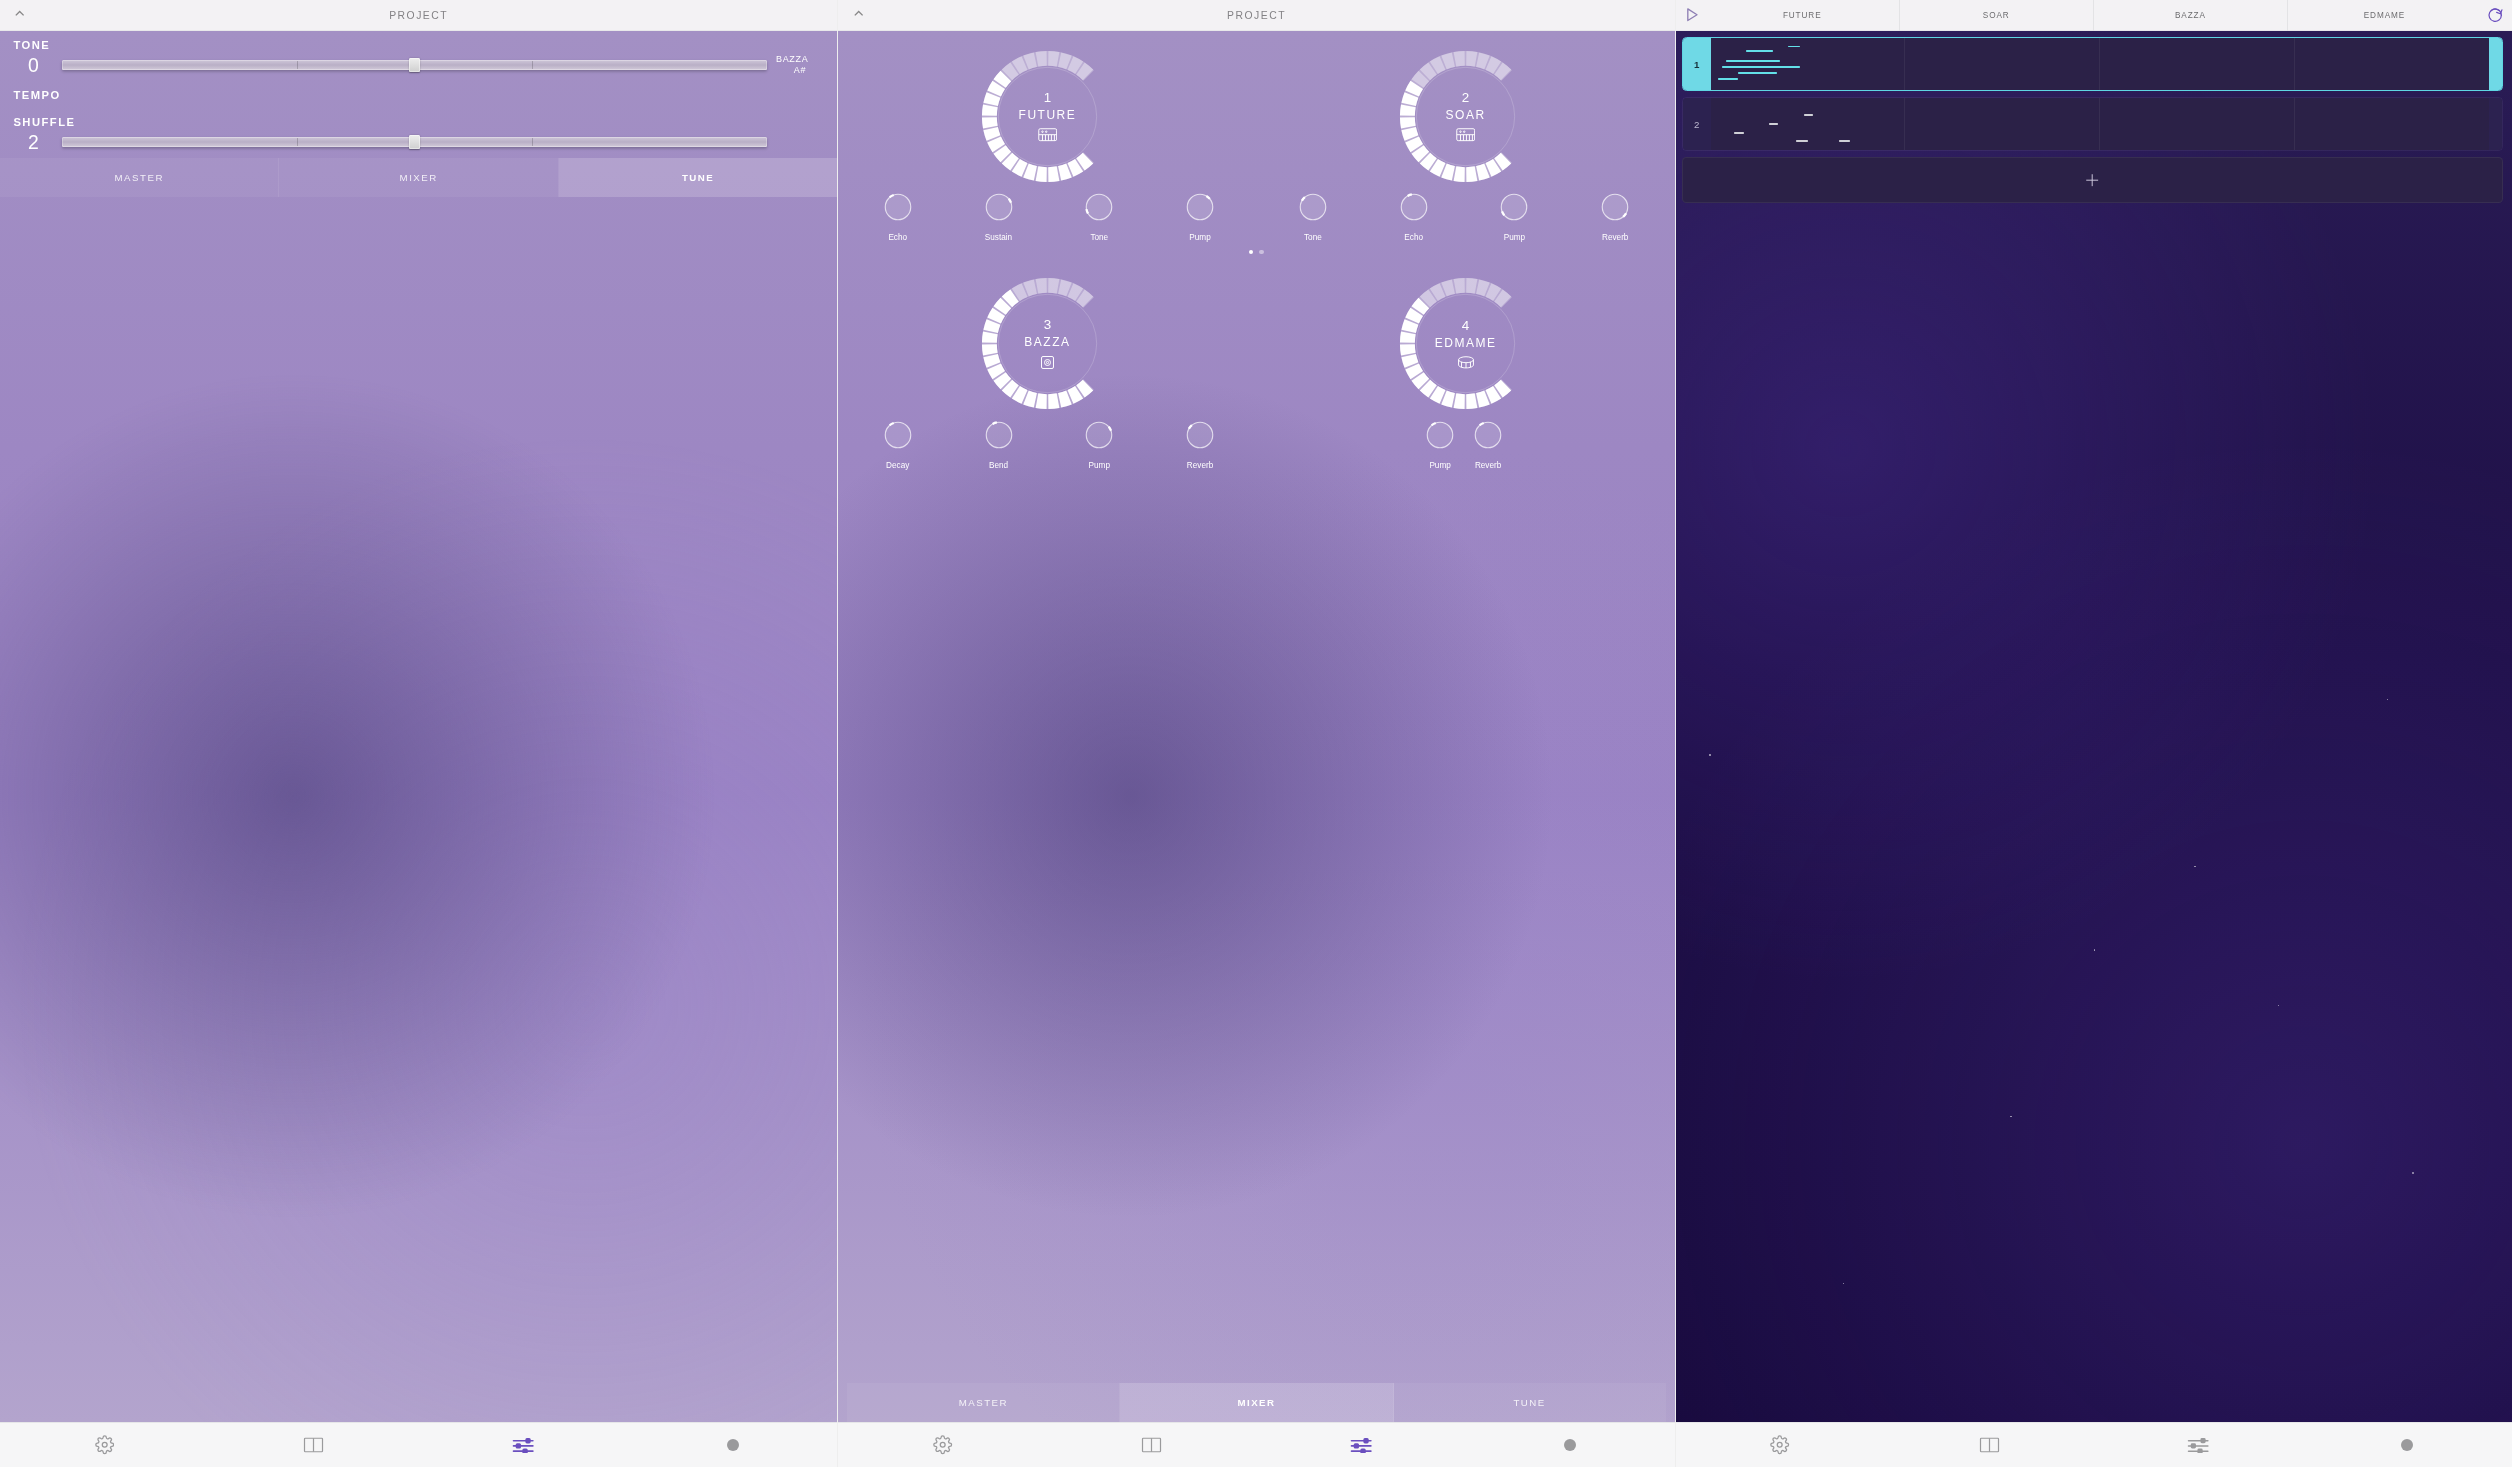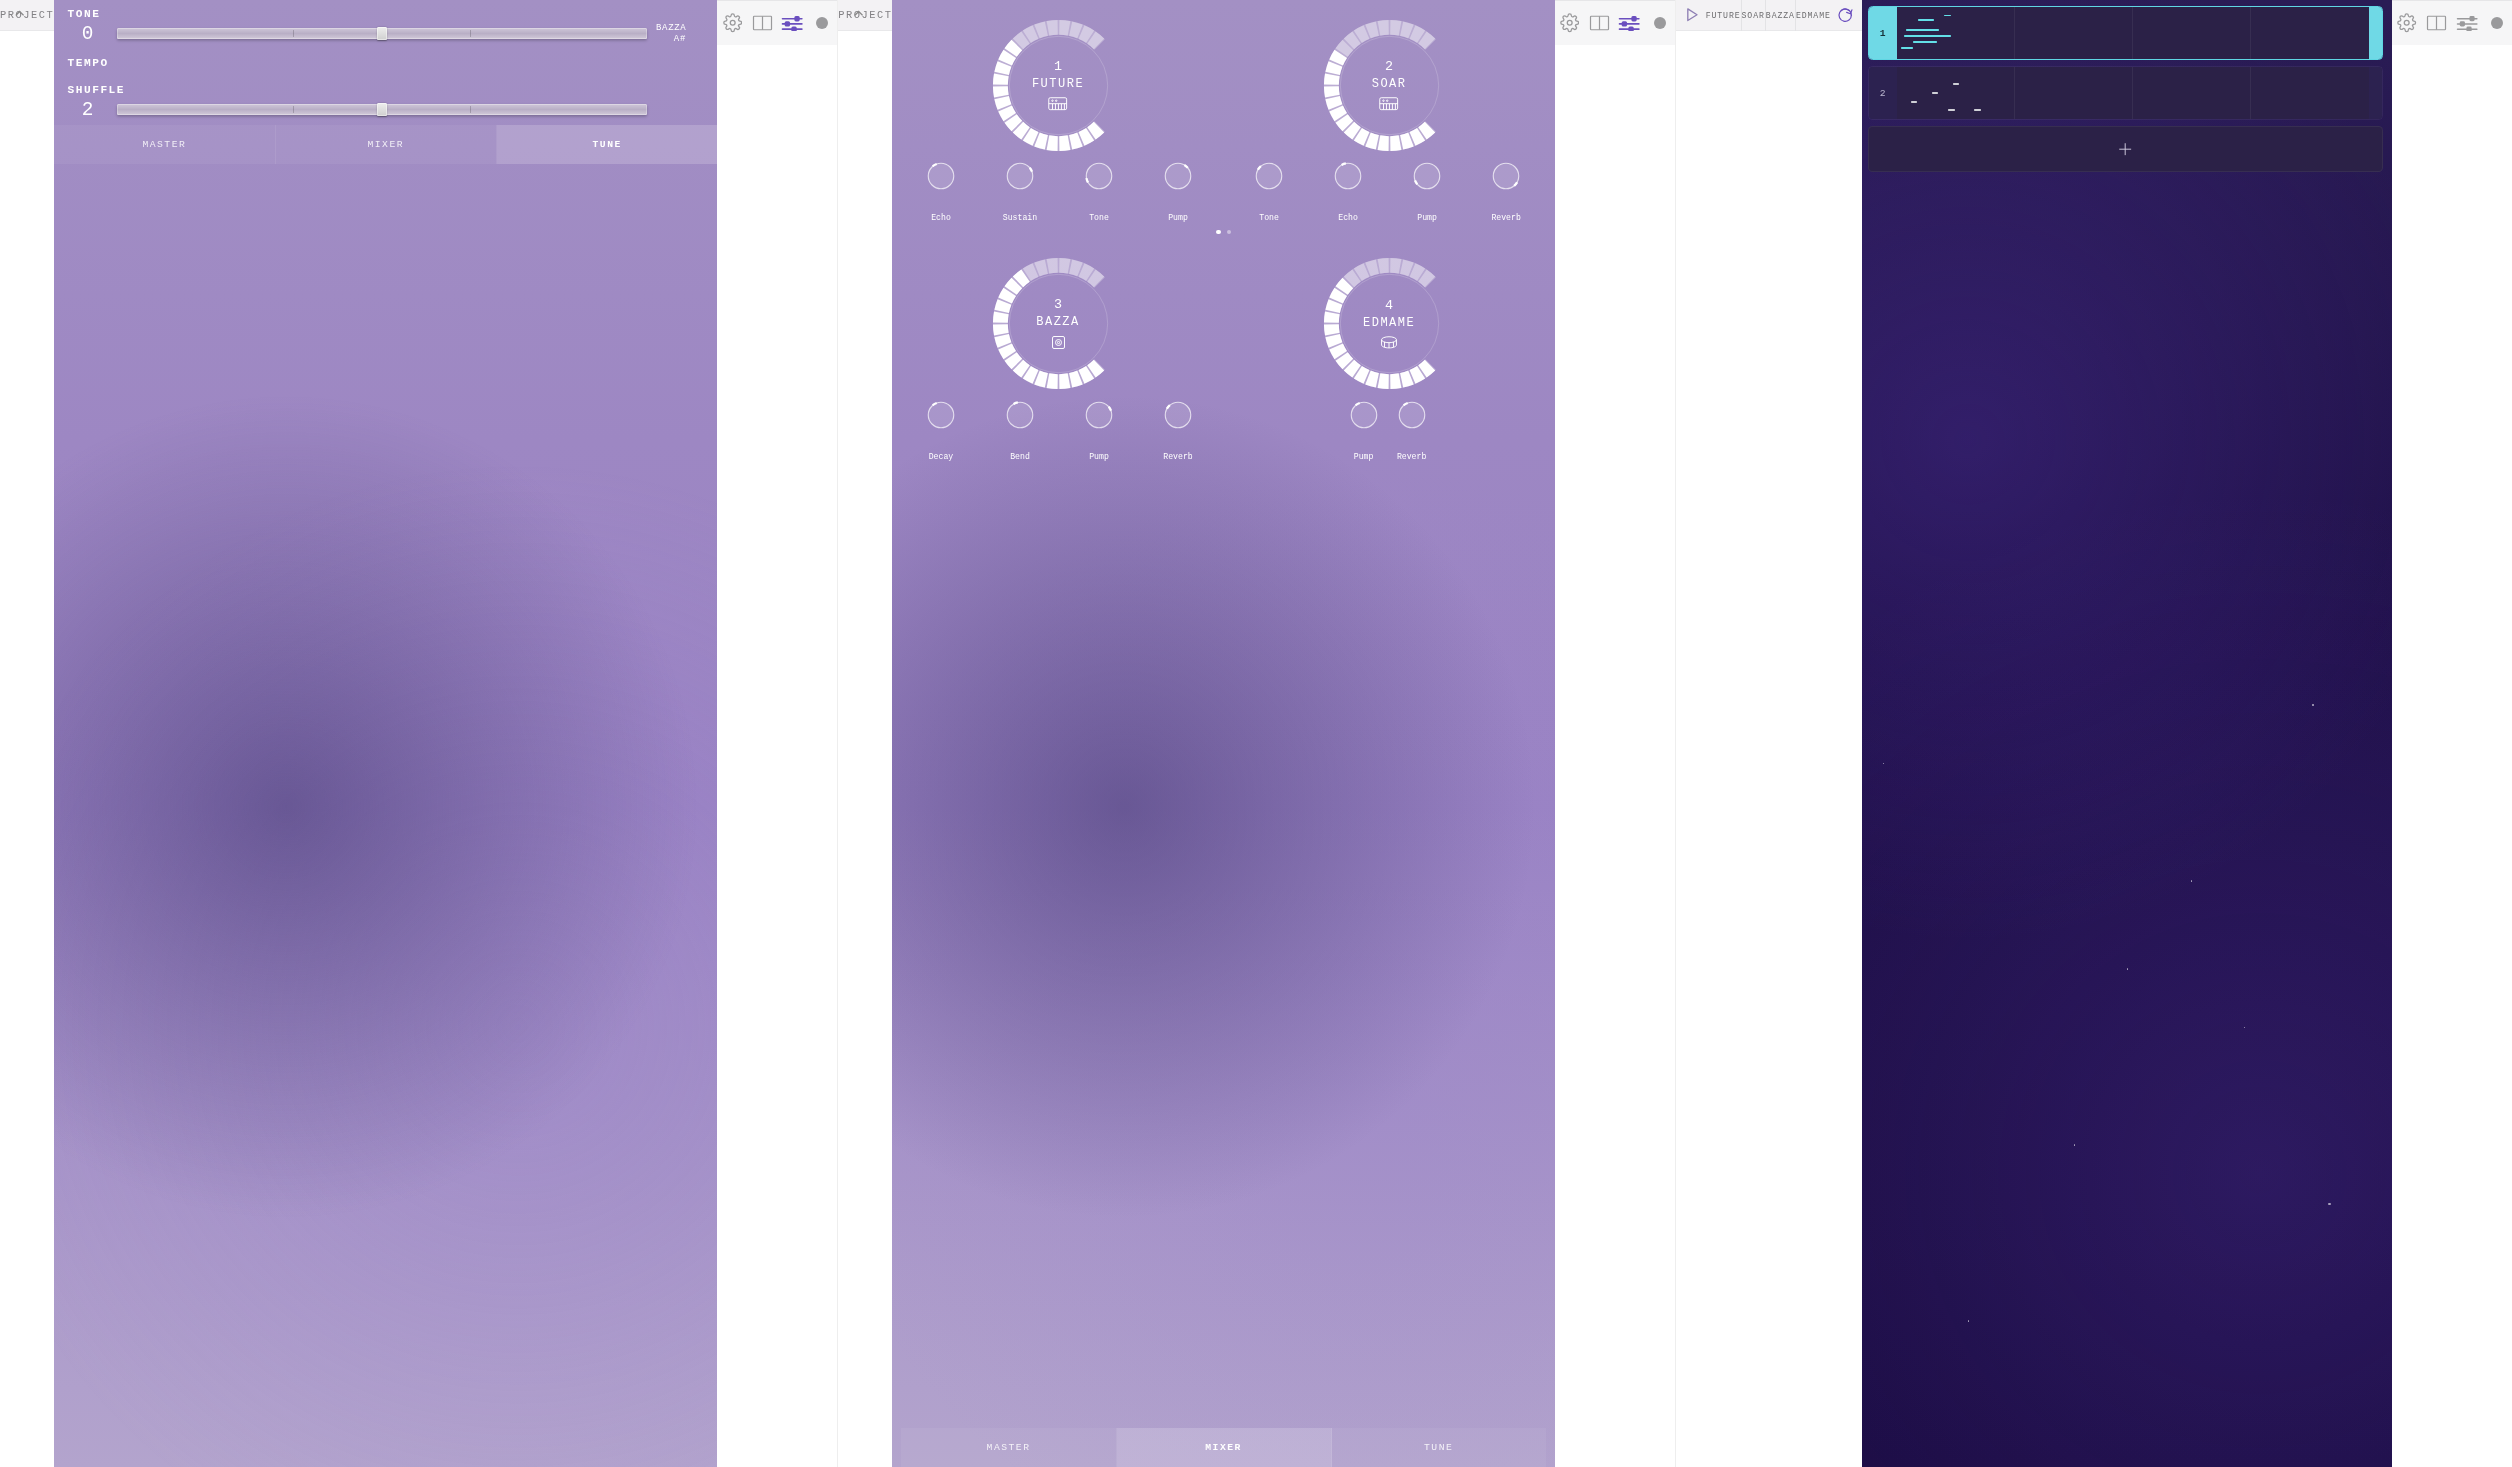--- a/index.html
+++ b/index.html
@@ -1,18 +1,18 @@
 <!DOCTYPE html>
 <html style="font-size:12px"><head>
 <meta charset="utf-8">
 <style>
   * { box-sizing: border-box; margin: 0; padding: 0; }
   html, body { width: 100%; height: 100%; font-family: -apple-system, "Helvetica Neue", Arial, sans-serif; }
   body { display: flex; }
-  .pane { flex: 1 1 33.333%; height: 100%; display: flex; flex-direction: row; position: relative; font-family: Liberation Mono, monospace; }
+  .pane { flex: 1 1 33.333%; height: 100%; display: flex; flex-direction: column; position: relative; }
   .pane + .pane { border-left: 0.7px solid #eee; }
 
   
   .topbar {
     height: 31px; background: #f3f2f4; display: flex; align-items: center;
     color: #7a7a7c; font-size: 10.4px; letter-spacing: 1.5px; font-weight: 400;
     border-bottom: 0.7px solid #e8e8ea;
   }
   .topbar.center { justify-content: center; position: relative; }
   .chevron-up { position: absolute; left: 13.4px; color: #888; cursor: pointer; }
@@ -94,21 +94,21 @@
   .bigdial-center {
     position:absolute; inset:0; display:flex; flex-direction:column;
     align-items:center; justify-content:center; pointer-events:none;
   }
   .bigdial-wrap { position:relative; width:149px; height:149px; margin:0 auto; cursor:pointer;}
 
   .knob-row { display:flex; justify-content:center; gap:12px; margin-top:1.5px;}
   .knob-group { flex:1; display:flex; justify-content:space-around;}
   .knob { width:36px; text-align:center;}
   .knob-svg { width:30px; height:30px; cursor:pointer;}
-  .knob-label { font-size:8.2px; color:#fff; margin-top:18px;}
+  .knob-label { font-size:8.2px; color:#fff; margin-top:8px;}
 
   .page-dots { display:flex; gap:6px; justify-content:center; margin:7.5px 0 12px 0; }
   .pg { width:4.5px; height:4.5px; background:rgba(255,255,255,0.45); border-radius:50%;}
   .pg.on { background:#fff;}
 
   
   .arr-bg {
     flex:1; position:relative; color:#fff;
     background:
       radial-gradient(circle at 20% 30%, rgba(80,50,160,0.35), transparent 45%),

